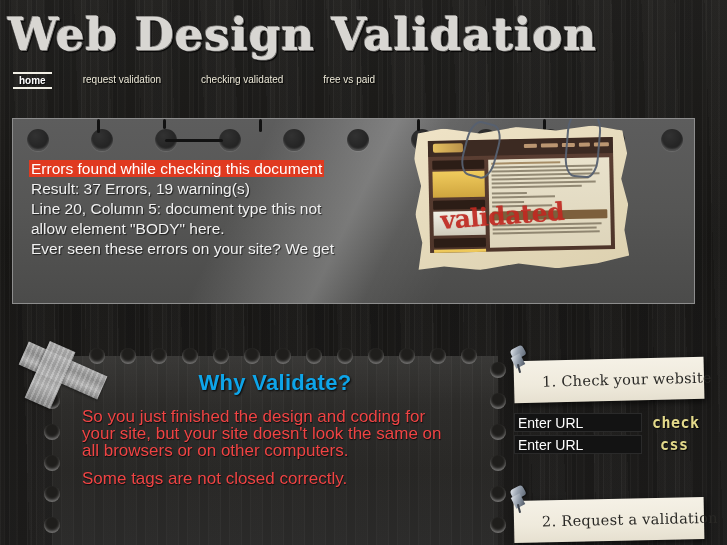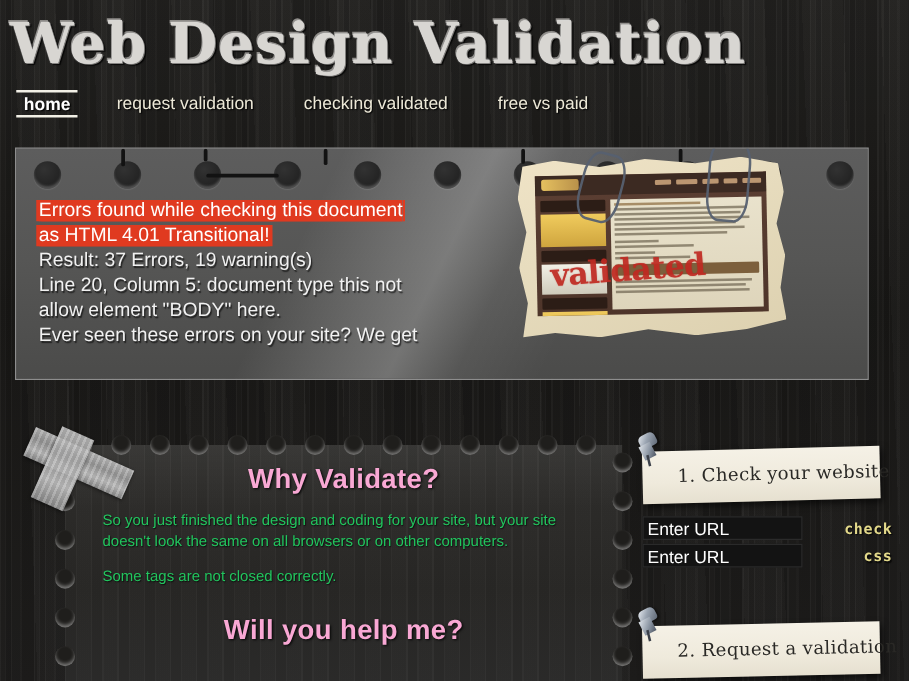--- a/index.html
+++ b/index.html
@@ -65,21 +65,21 @@
 
   #main-nav {
     position: absolute;
     left: 10px; top: 72px;
     display: flex;
     align-items: flex-start;
     gap: 0px;
   }
   .nav-item {
     color: #ece8d7;
-    font-size: 14px;
+    font-size: 10px;
     padding: 2px 13px 3px 13px;
     margin-right: 14px;
     white-space: nowrap;
     cursor: pointer;
     text-shadow: 1px 1px 1px rgba(0,0,0,0.9);
   }
   .nav-item.active {
     font-weight: bold;
     color: #ffffff;
     border-top: 2px solid #f2f0e6;
@@ -277,31 +277,31 @@
 
   #content-inner {
     position: absolute;
     left: 0; top: 0; right: 0; bottom: 0;
     padding: 14px 30px 0 30px;
     box-sizing: border-box;
   }
   .content-h {
     margin: 0 0 12px 0;
     text-align: center;
-    color: #f9a8d4;
+    color: #0ea5e9;
     font-size: 22px;
     font-weight: bold;
     letter-spacing: 0.3px;
     text-shadow: 1px 1px 2px rgba(0,0,0,0.85);
   }
   .content-h.second { margin-top: 21px; margin-bottom: 10px; }
   .content-p {
     margin: 0 16px 11px 0;
-    color: #22c55e;
-    font-size: 12px;
+    color: #ef4444;
+    font-size: 17px;
     line-height: 17px;
     text-shadow: 0.5px 0.5px 1px rgba(0,0,0,0.75);
   }
 
   
   #duct-tape {
     position: absolute;
     left: 16px; top: 338px;
     width: 96px; height: 72px;
     z-index: 6;
@@ -379,41 +379,40 @@
 
   #url-form {
     position: absolute;
     left: 14px; top: 68px;
     width: 200px;
   }
   .url-row {
     display: flex;
     align-items: center;
     margin-bottom: 3px;
-    justify-content: space-between;
   }
   .url-input {
     width: 128px;
     height: 19px;
     box-sizing: border-box;
     background: #131313;
     border: 1px solid #2a2a2a;
     color: #ffffff;
     font-family: "Liberation Sans", sans-serif;
     font-size: 14px;
     padding: 0 3px;
     outline: none;
   }
   .url-input::placeholder { color: #ffffff; opacity: 1; }
   .submit-btn {
     background: transparent;
     border: none;
     color: #e3d98a;
     font-family: "DejaVu Sans Mono", monospace;
-    font-size: 12px;
+    font-size: 15px;
     font-weight: bold;
     letter-spacing: 0.5px;
     cursor: pointer;
     padding: 0 0 0 10px;
     text-shadow: 1px 1px 1px rgba(0,0,0,0.8);
   }
   .submit-btn.css-btn { padding-left: 18px; }
 </style>
 </head>
 <body>
@@ -450,21 +449,20 @@
     <div class="wire" style="left:150px; top:0px;  width:3px;  height:10px;"></div>
     <div class="wire" style="left:152px; top:20px; width:58px; height:3px;"></div>
     <div class="wire" style="left:246px; top:0px;  width:3px;  height:13px;"></div>
     <div class="wire" style="left:404px; top:0px;  width:3px;  height:12px;"></div>
     <div class="wire" style="left:530px; top:0px;  width:3px;  height:11px;"></div>
   </div>
 
   <div id="banner-error-box">
     <div>
       <span class="err-highlight">Errors found while checking this document</span><br>
-      <span class="err-highlight">as HTML 4.01 Transitional!</span>
     </div>
     <div class="err-line">Result: 37 Errors, 19 warning(s)</div>
     <div class="err-line">Line 20, Column 5: document type this not</div>
     <div class="err-line">allow element "BODY" here.</div>
     <div class="err-line">Ever seen these errors on your site? We get</div>
   </div>
 
   <div id="validated-photo">
     <div id="photo-paper"></div>
     <div id="photo-inner">
@@ -544,21 +542,20 @@
     <div class="scallop"></div>
       <div class="scallop"></div>
       <div class="scallop"></div>
 
   </div>
 
   <div id="content-inner">
     <h2 class="content-h">Why Validate?</h2>
     <p class="content-p">So you just finished the design and coding for your site, but your site doesn't look the same on all browsers or on other computers.</p>
     <p class="content-p">Some tags are not closed correctly.</p>
-    <h2 class="content-h second">Will you help me?</h2>
 
   </div>
 </div>
 
 <div id="duct-tape">
   <div class="tape-strip" id="tape-a"></div>
   <div class="tape-strip" id="tape-b"></div>
 </div>
 
 <div id="sidebar">

